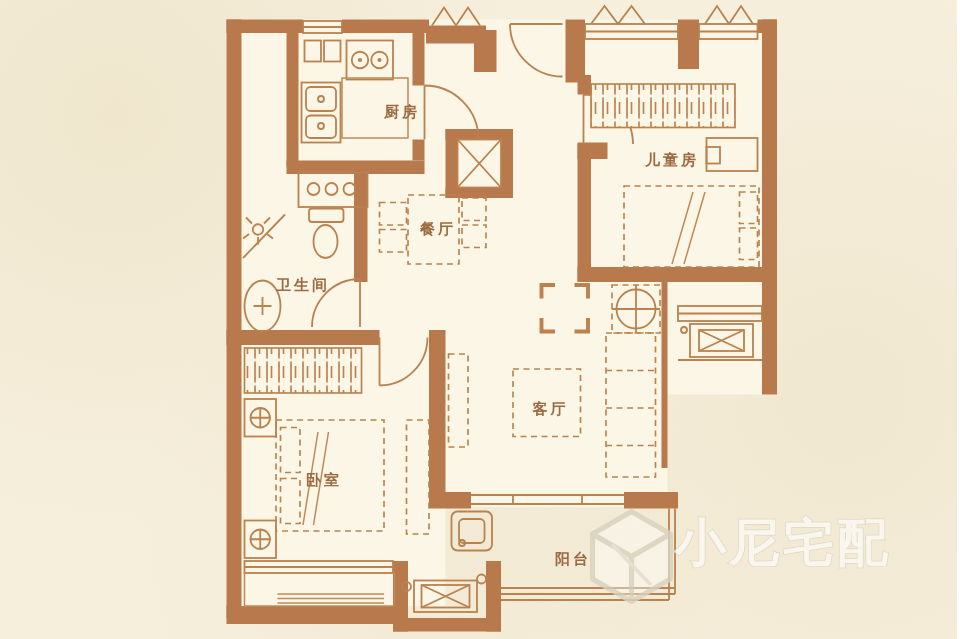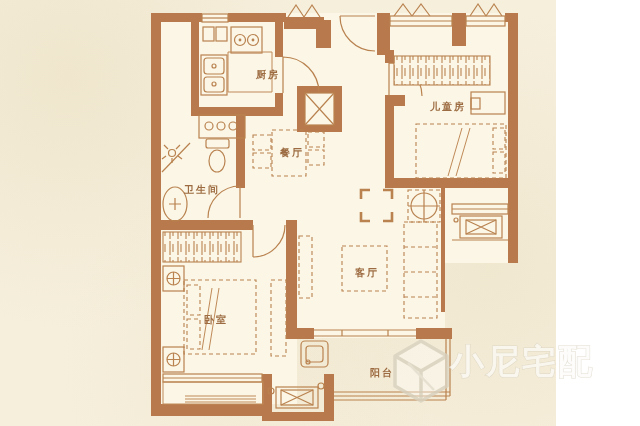--- a/index.html
+++ b/index.html
@@ -1,21 +1,21 @@
 <!DOCTYPE html>
 <html><head>
 <meta charset="utf-8">
 <style>
   html,body{margin:0;padding:0;}
   body{
     width:640px;height:426px;overflow:hidden;
     font-family:"Liberation Sans","DejaVu Sans",sans-serif;
   }
   .stage{
-    position:relative;width:556px;height:426px;
+    position:relative;width:638px;height:426px;
     background:
       radial-gradient(circle at 12% 18%, rgba(232,219,188,.45), rgba(232,219,188,0) 42%),
       radial-gradient(circle at 88% 62%, rgba(232,219,188,.38), rgba(232,219,188,0) 46%),
       radial-gradient(circle at 45% 85%, rgba(236,224,196,.35), rgba(236,224,196,0) 40%),
       #f6efdc;
   }
   svg{position:absolute;left:0;top:0;}
   .wall{fill:#b87a4c;stroke:none;}
   .ln{fill:none;stroke:#b9824f;stroke-width:1.2;}
   .lnthin{fill:none;stroke:#c08a58;stroke-width:1;}

